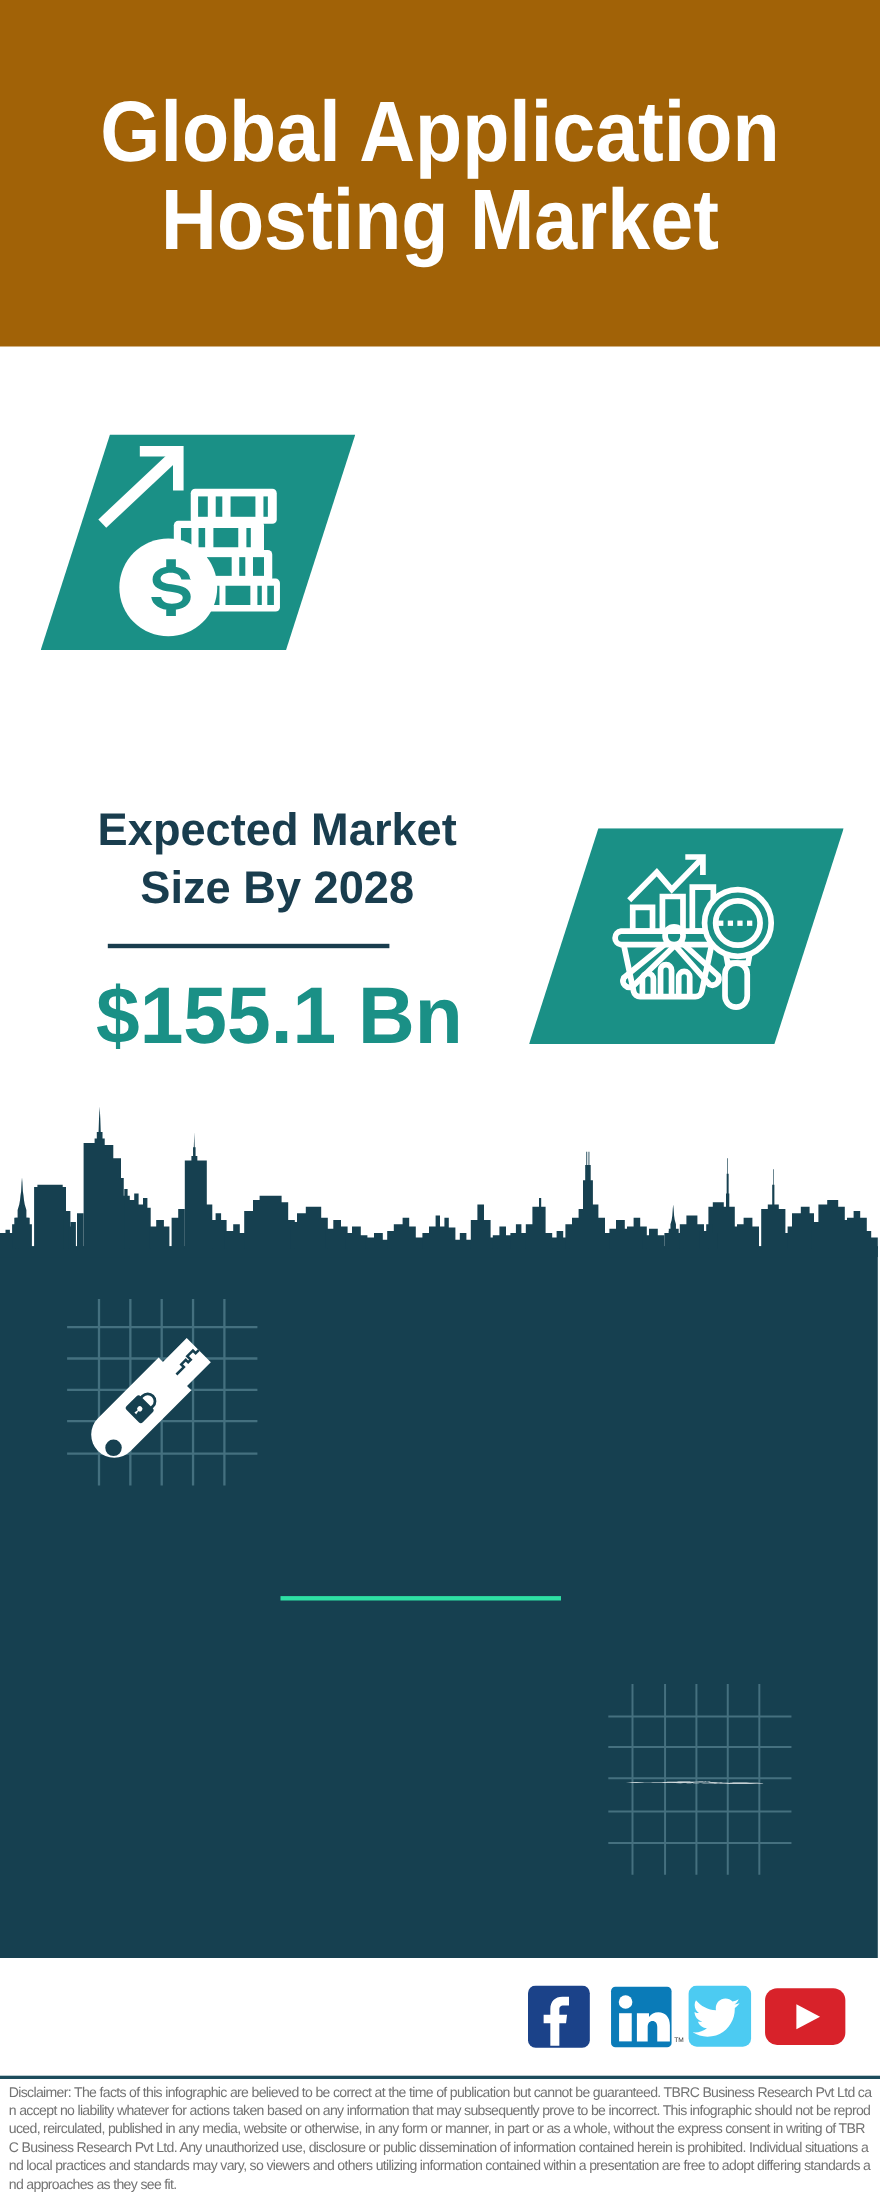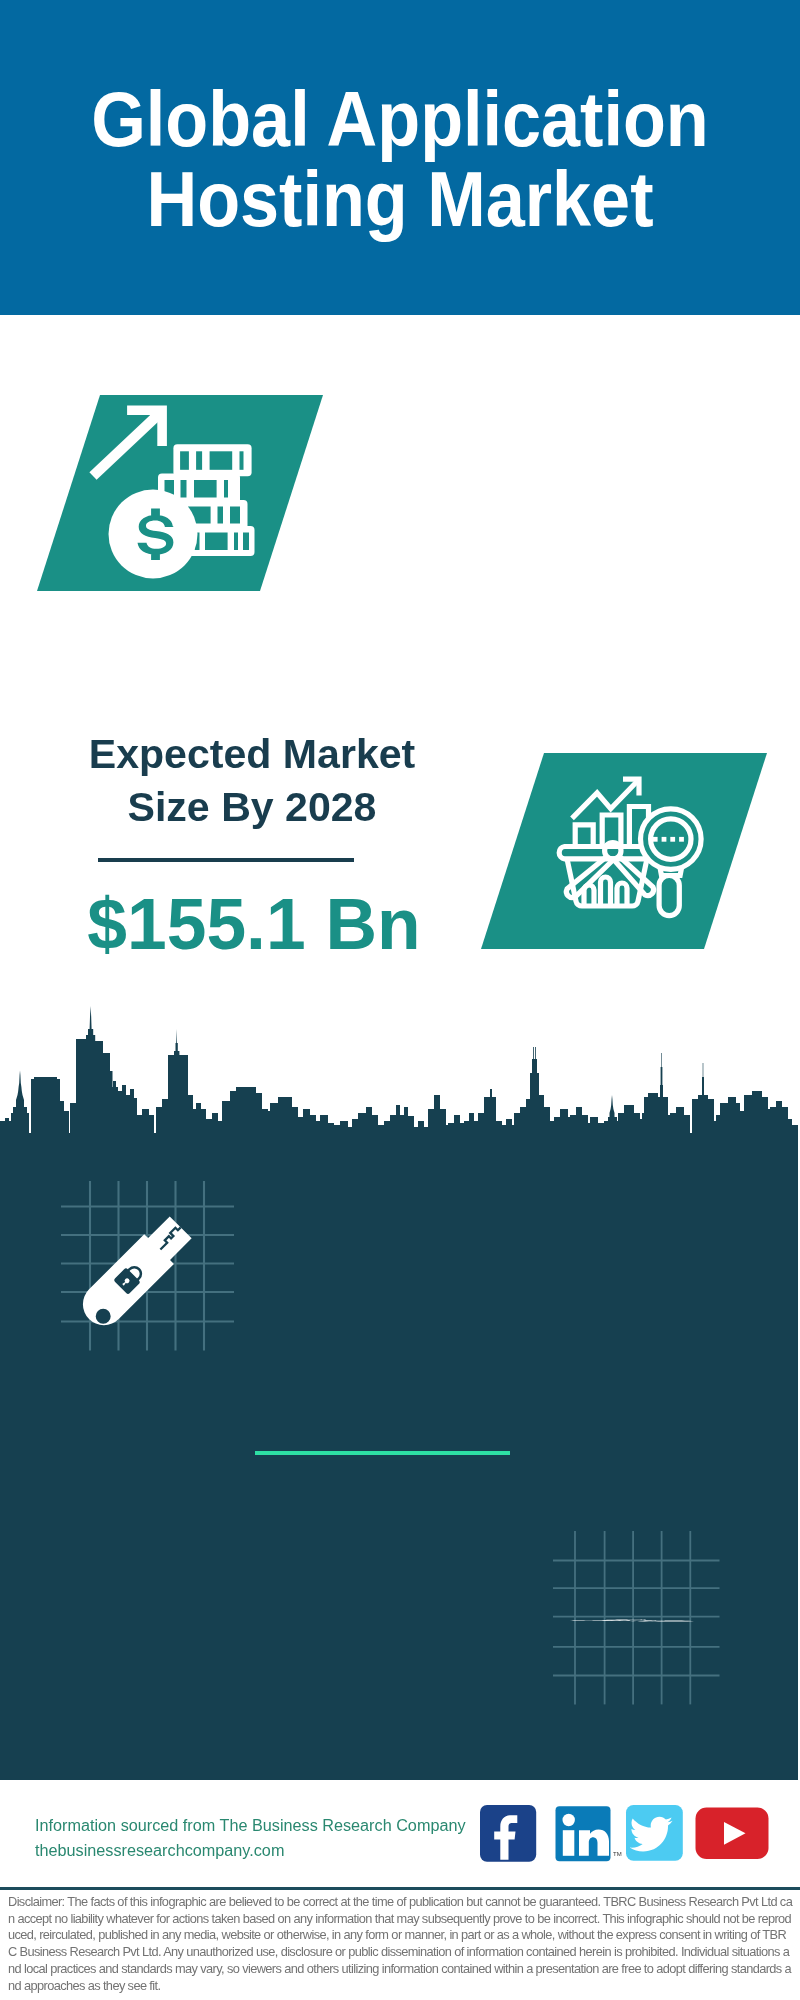--- a/index.html
+++ b/index.html
@@ -7,21 +7,21 @@
   body{
     width:800px;height:2000px;position:relative;overflow:hidden;
     background:#ffffff;
     font-family:"Liberation Sans", sans-serif;
   }
   .page{position:absolute;left:0;top:0;width:800px;height:2000px;overflow:hidden;}
 
   
   .header{
     position:absolute;left:0;top:0;width:800px;height:315px;
-    background:#0369a1;
+    background:#a16207;
   }
   .header-title{
     position:absolute;left:0;top:79px;width:800px;
     text-align:center;color:#ffffff;
     font-size:78px;font-weight:bold;line-height:80px;
   }
   .header-title > div{transform:scaleX(0.90);}
 
   
   .para{position:absolute;}
@@ -333,24 +333,20 @@
         <path d="M85.1,107.6 L87.5,107.6 L89.7,107.6 L91.8,107.6 L94.1,107.6 L93.0,107.6 L91.3,107.6 L88.8,107.6 L85.1,107.6 Z"></path>
         <path d="M93.9,107.6 L96.4,107.6 L99.1,107.5 L97.2,107.5 L95.5,107.5 L93.9,107.5 L93.9,107.6 Z"></path>
         <path d="M99.9,107.5 L101.4,107.5 L101.3,107.5 L100.0,107.5 L99.9,107.5 Z"></path>
         <path d="M90.6,107.5 L92.4,107.5 L91.6,107.5 L90.6,107.5 Z"></path>
         <path d="M90.5,107.7 L91.8,107.7 L93.0,107.6 L91.3,107.6 L90.5,107.7 Z"></path>
         <path fill="#164050" d="M77.0,108.3 L79.1,108.4 L82.5,108.5 L85.0,108.5 L87.5,108.4 L89.7,108.4 L90.9,108.4 L91.3,108.3 L90.1,108.3 L89.2,108.2 L87.5,108.2 L87.1,108.2 L85.0,108.2 L82.1,108.3 L79.1,108.3 L77.0,108.3 Z"></path>
       </g>
     </svg>
   </div>
 
-  <div class="footer-text">
-    <div>Information sourced from The Business Research Company</div>
-    <div>thebusinessresearchcompany.com</div>
-  </div>
   <div class="social">
     <svg width="295" height="60" viewBox="0 0 295 60">
       <g>
         <rect x="0" y="0" width="56.2" height="56.7" rx="7" fill="#1b4289"></rect>
         <path fill="#ffffff" d="M37.3,10.3 h-6.1 c-6.6,0 -10.9,4.4 -10.9,11.1 v5.1 h-6.1 v7.9 h6.1 v20.3 h8.2 v-20.3 h6.1 l0.9,-7.9 h-7 v-4.6 c0,-2.3 0.7,-3.8 4,-3.8 h4.8 z"></path>
       </g>
       <g transform="translate(75.5,1.2)">
         <rect x="0" y="0" width="55" height="55" rx="4" fill="#0a7bb8"></rect>
         <circle cx="13.2" cy="13.8" r="6.2" fill="#ffffff"></circle>
         <rect x="7.3" y="24" width="11.5" height="25.6" fill="#ffffff"></rect>

